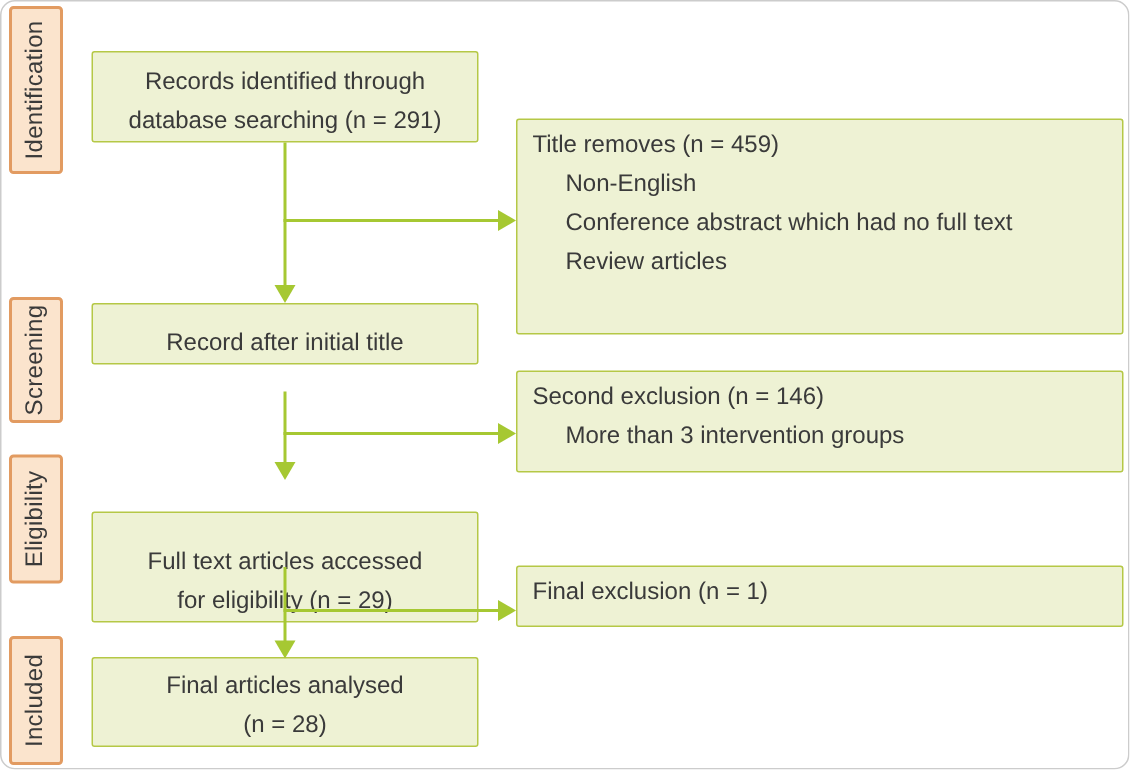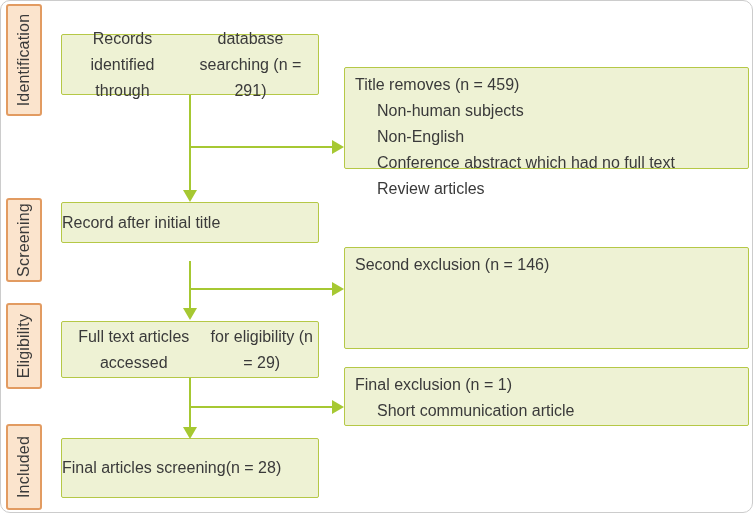--- a/index.html
+++ b/index.html
@@ -24,21 +24,21 @@
   }
   .stage .vtext{
     transform:rotate(-90deg); white-space:nowrap;
     font-size:16px; letter-spacing:.2px;
   }
   
   .fbox{
     position:absolute; left:60px; width:258px;
     background:var(--box-fill); border:1.5px solid var(--box-border);
     border-radius:2px; box-sizing:border-box;
-    display:flex; flex-direction:row; align-items:center; justify-content:flex-start;
+    display:flex; flex-direction:column; align-items:center; justify-content:flex-end;
     text-align:center; font-size:16px; line-height:26px;
   }
   
   .ebox{
     position:absolute; left:343px; width:405px;
     background:var(--box-fill); border:1.5px solid var(--box-border);
     border-radius:2px; box-sizing:border-box;
     padding:4px 0 0 10px; font-size:16px; line-height:26px;
   }
   .eitem{padding-left:22px;}
@@ -70,42 +70,41 @@
     <span class="vtext">Included</span>
   </div>
 
   <div class="fbox" style="top:33px;height:61px">
     <span>Records identified through</span>
     <span>database searching (n = 291)</span>
   </div>
   <div class="fbox" style="top:201px;height:41px">
     <span>Record after initial title</span>
   </div>
-  <div class="fbox" style="top:320px;height:57px">
+  <div class="fbox" style="top:340px;height:74px">
     <span>Full text articles accessed</span>
     <span>for eligibility (n = 29)</span>
   </div>
   <div class="fbox" style="top:437px;height:60px">
-    <span>Final articles screening</span>
+    <span>Final articles analysed</span>
     <span>(n = 28)</span>
   </div>
 
-  <div class="ebox" style="top:66px;height:102px">
+  <div class="ebox" style="top:78px;height:144px">
     <div class="etitle">Title removes (n = 459)</div>
-    <div class="eitem">Non-human subjects</div>
     <div class="eitem">Non-English</div>
     <div class="eitem">Conference abstract which had no full text</div>
     <div class="eitem">Review articles</div>
   </div>
-  <div class="ebox" style="top:246px;height:102px">
+  <div class="ebox" style="top:246px;height:68px">
     <div class="etitle">Second exclusion (n = 146)</div>
+    <div class="eitem">More than 3 intervention groups</div>
   </div>
-  <div class="ebox" style="top:366px;height:59px">
+  <div class="ebox" style="top:376px;height:41px">
     <div class="etitle">Final exclusion (n = 1)</div>
-    <div class="eitem">Short communication article</div>
   </div>
 
   <div class="vline" style="left:188px;top:94px;height:96px"></div>
   <div class="tri-down" style="left:182px;top:189px"></div>
   <div class="vline" style="left:188px;top:260px;height:48px"></div>
   <div class="tri-down" style="left:182px;top:307px"></div>
   <div class="vline" style="left:188px;top:377px;height:50px"></div>
   <div class="tri-down" style="left:182px;top:426px"></div>
 
   <div class="hline" style="left:188px;top:145px;width:146px"></div>

